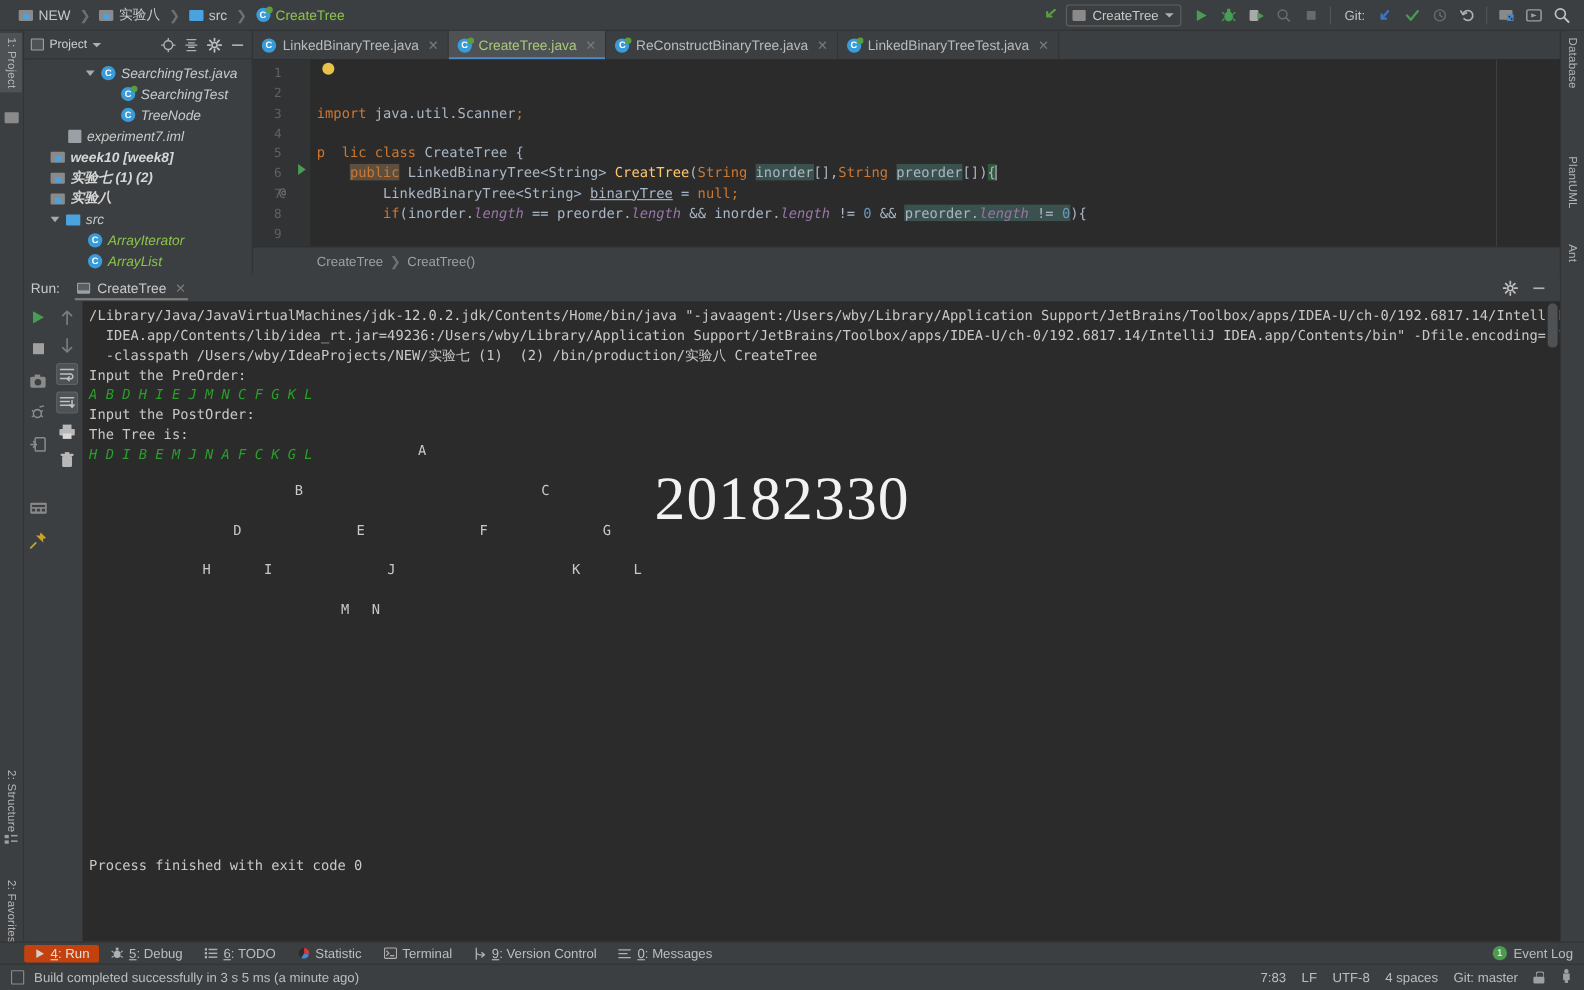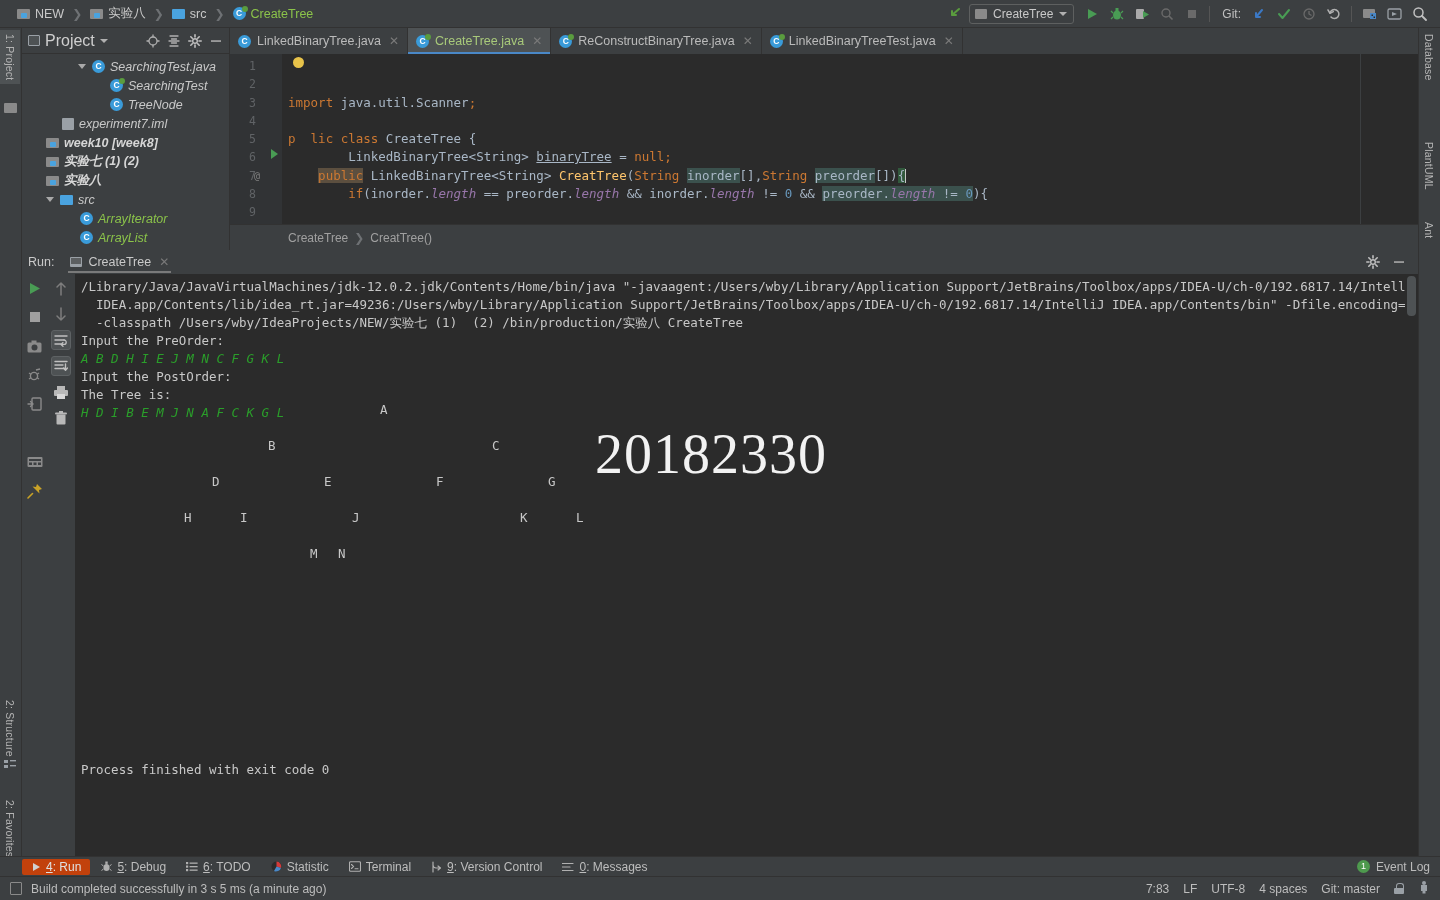--- a/index.html
+++ b/index.html
@@ -83,21 +83,21 @@
 
   
   .project-panel {
     position: absolute; left: 22px; top: 28px; width: 208px; height: 222px;
     background: #3c3f41; border-right: 1px solid #323232;
   }
   .pp-header {
     height: 26px; display:flex; align-items:center; gap: 7px; padding: 0 6px;
     border-bottom: 1px solid #323232;
   }
-  .pp-title { display:flex; align-items:center; gap:5px; font-size:16px; color:#cfcfcf; }
+  .pp-title { display:flex; align-items:center; gap:5px; font-size:11px; color:#cfcfcf; }
   .pp-sq { width:12px;height:11px;border:1px solid #9aa0a6; border-radius:1px; background:#4e5254;}
   .pp-icons { margin-left:auto; display:flex; align-items:center; gap:7px; }
   .ic-sm { width:14px; height:14px; display:block; }
 
   .tree { padding: 3px 0 0 0; font-size: 12.5px; overflow: hidden; height: 196px; }
   .trow { display:flex; align-items:center; gap:5px; height:19px; white-space:nowrap; padding-left:6px;}
   .tw { width:11px; height:11px; flex:0 0 auto; display:flex; align-items:center; justify-content:center;}
   .tri-dn { width:0;height:0;border-left:4.5px solid transparent;border-right:4.5px solid transparent;
             border-top:5px solid #a9a9a9; }
   .tlabel { color:#c9c9c9;font-style:italic; }
@@ -523,22 +523,22 @@
         <div class="gline">9</div>
         <span class="run-tri" style="top:95px;"></span>
       </div>
 
       <div class="code">
         <div class="cline">&nbsp;</div>
         <div class="cline">&nbsp;</div>
         <div class="cline"><span class="kw">import</span> java.util.Scanner<span class="kw">;</span></div>
         <div class="cline">&nbsp;</div>
         <div class="cline"><span class="kw">p</span><span class="bulb"></span><span class="kw">  lic class</span> CreateTree {</div>
+        <div class="cline">    <span class="kws">public</span> LinkedBinaryTree&lt;String&gt; <span class="mth">CreatTree</span>(<span class="kw">String</span> <span class="hl">inorder</span>[],<span class="kw">String</span> <span class="hl">preorder</span>[])<span class="hly">{</span><span class="caret"></span></div>
         <div class="cline">        LinkedBinaryTree&lt;String&gt; <u>binaryTree</u> = <span class="nul">null</span><span class="kw">;</span></div>
-        <div class="cline">    <span class="kws">public</span> LinkedBinaryTree&lt;String&gt; <span class="mth">CreatTree</span>(<span class="kw">String</span> <span class="hl">inorder</span>[],<span class="kw">String</span> <span class="hl">preorder</span>[])<span class="hly">{</span><span class="caret"></span></div>
         <div class="cline">        <span class="kw">if</span>(inorder.<span class="fld">length</span> == preorder.<span class="fld">length</span> &amp;&amp; inorder.<span class="fld">length</span> != <span class="num">0</span> &amp;&amp; <span class="hl">preorder.<span class="fld">length</span> != <span class="num">0</span></span>){</div>
       </div>
 
       <div class="editor-scroll"></div>
     </div>
 
     <div class="breadcrumbs-bar">
       <span>CreateTree</span>
       <span class="bc-sep">❯</span>
       <span>CreatTree()</span>
@@ -680,21 +680,21 @@
           <span class="tnode" style="left:473px;top:72px;">G</span>
           <span class="tnode" style="left:109px;top:108px;">H</span>
           <span class="tnode" style="left:165px;top:108px;">I</span>
           <span class="tnode" style="left:277px;top:108px;">J</span>
           <span class="tnode" style="left:445px;top:108px;">K</span>
           <span class="tnode" style="left:501px;top:108px;">L</span>
           <span class="tnode" style="left:235px;top:144px;">M</span>
           <span class="tnode" style="left:263px;top:144px;">N</span>
         </div>
 
-        <div class="ctext" style="position:absolute; top:487px; left:6px;">Process finished with exit code 0</div>
+        <div class="ctext" style="position:absolute; top:504px; left:6px;">Process finished with exit code 0</div>
 
         <div class="console-scroll">
           <div class="thumb"></div>
         </div>
       </div>
     </div>
   </div>
 
   <div class="bottombar">
     <div class="bw active">

